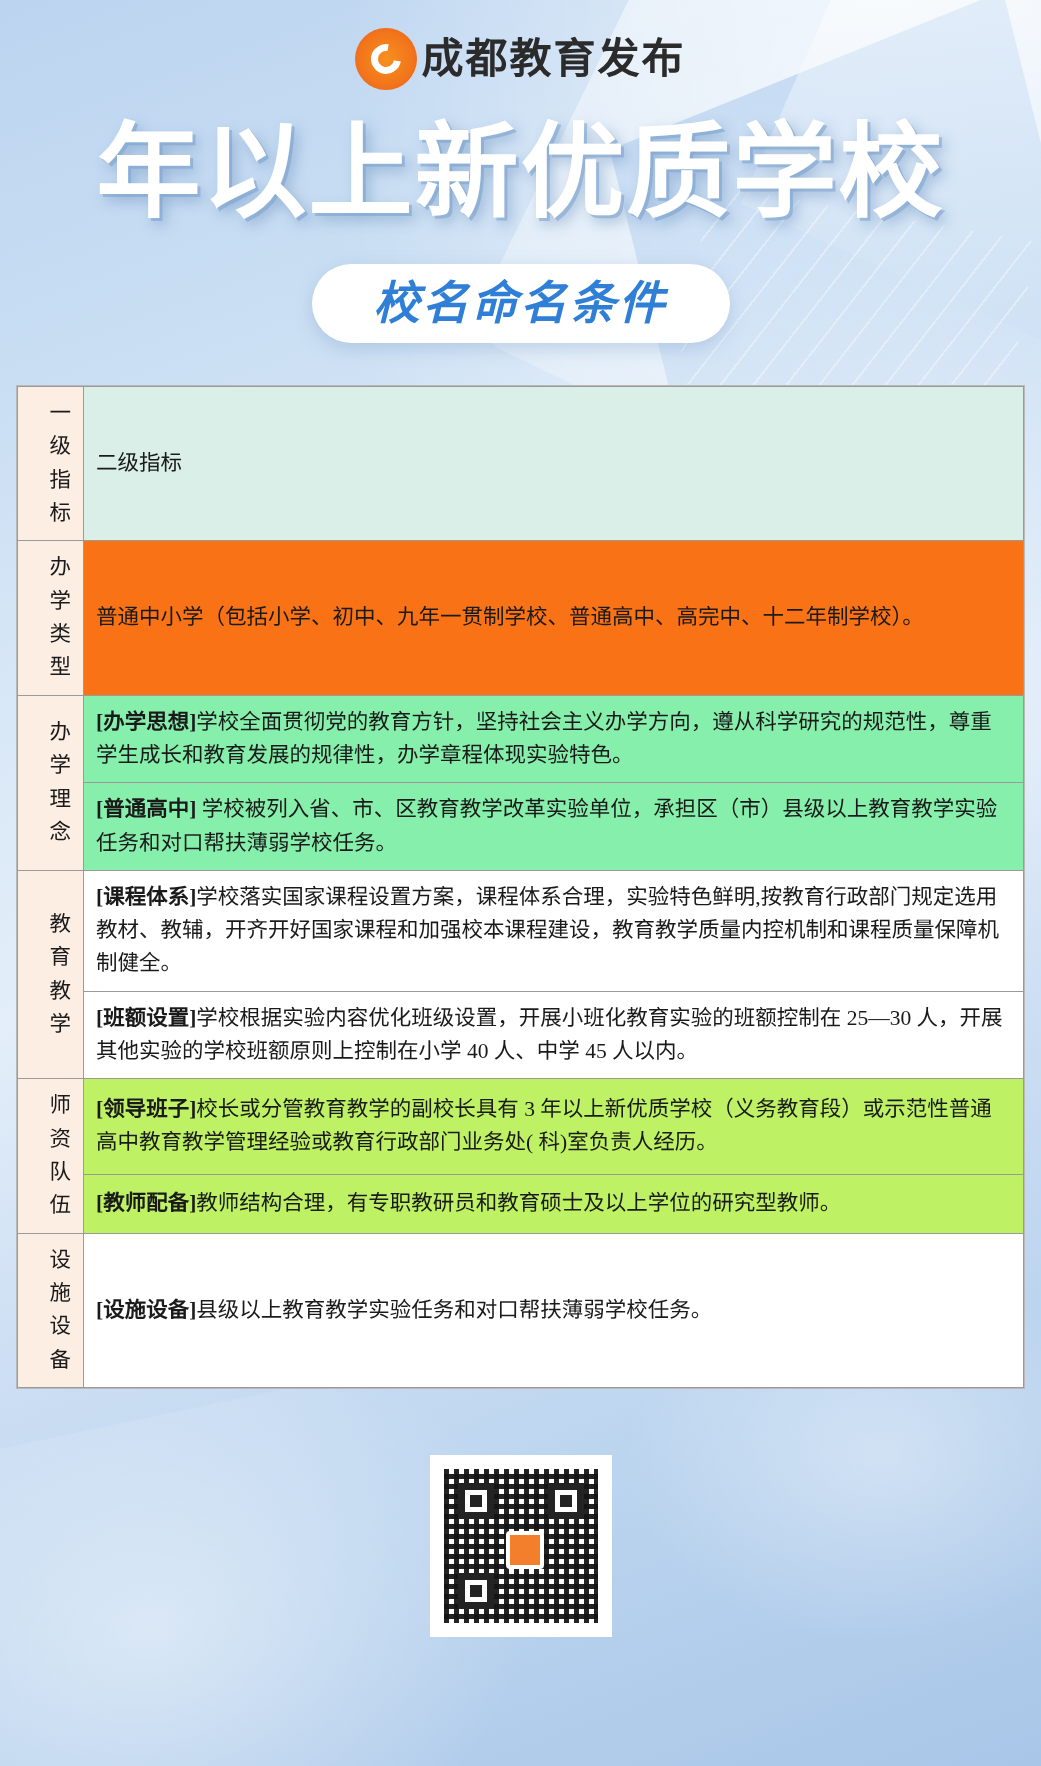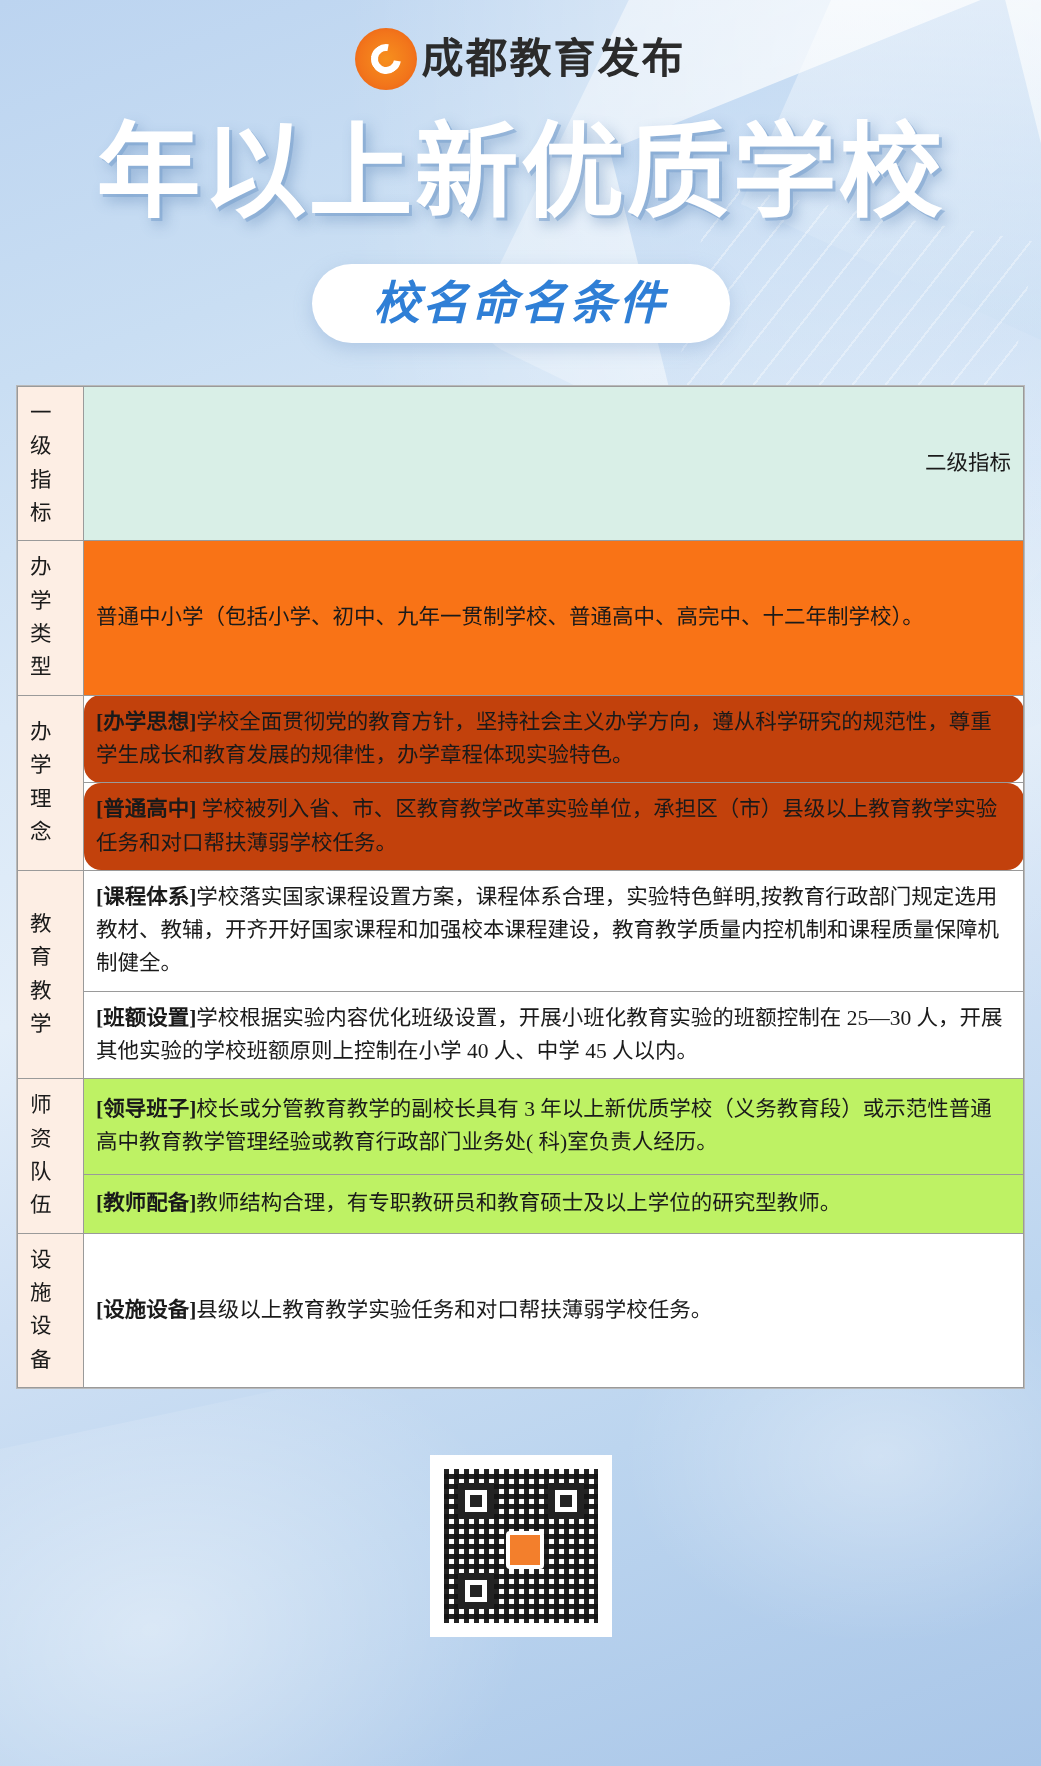--- a/index.html
+++ b/index.html
@@ -165,38 +165,38 @@
   table.matrix td {
     border: 1px solid #9a9a9a;
     vertical-align: middle;
     padding: 10px 12px;
     font-size: 21.5px;
     line-height: 1.55;
     color: #1a1a1a;
   }
   td.col-a {
     width: 66px;
-    text-align: left;
+    text-align: right;
     background: #fdeee4;
     font-size: 21px;
     line-height: 1.5;
     padding: 8px 4px;
   }
   td.hdr-b {
-    text-align: right;
+    text-align: left;
     background: #d9efe7;
     font-size: 22px;
     padding: 12px;
   }
   td.hdr-a {
     background: #fdeee4;
   }
   tr.row-type td.cell-b { background: #f97316; }
   tr.row-idea td.cell-b,
-  tr.row-idea2 td.cell-b { background: #c2410c; border-radius: 17px; }
+  tr.row-idea2 td.cell-b { background: #86efac; }
   tr.row-edu td.cell-b,
   tr.row-edu2 td.cell-b { background: #ffffff; }
   tr.row-staff td.cell-b,
   tr.row-staff2 td.cell-b { background: #bef264; }
   tr.row-fac td.cell-b { background: #ffffff; }
   .tag {
     font-weight: bold;
   }
 
   

